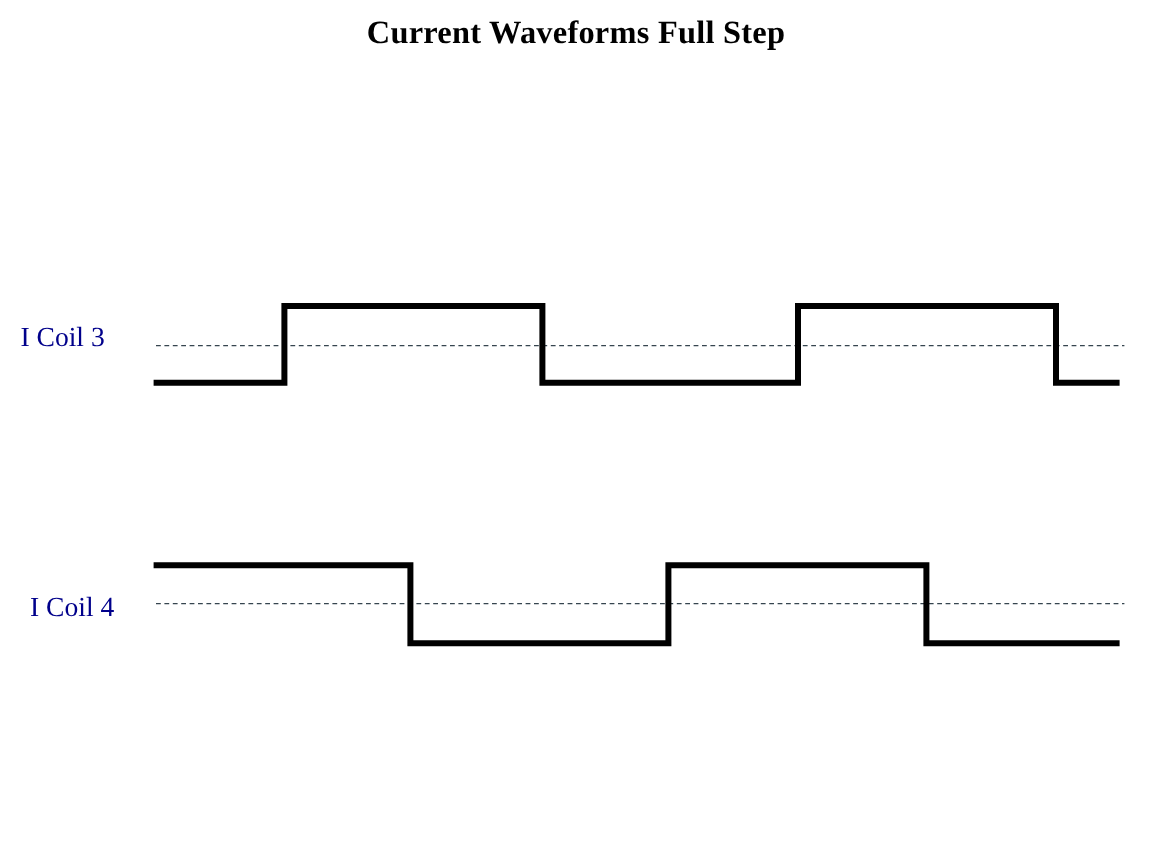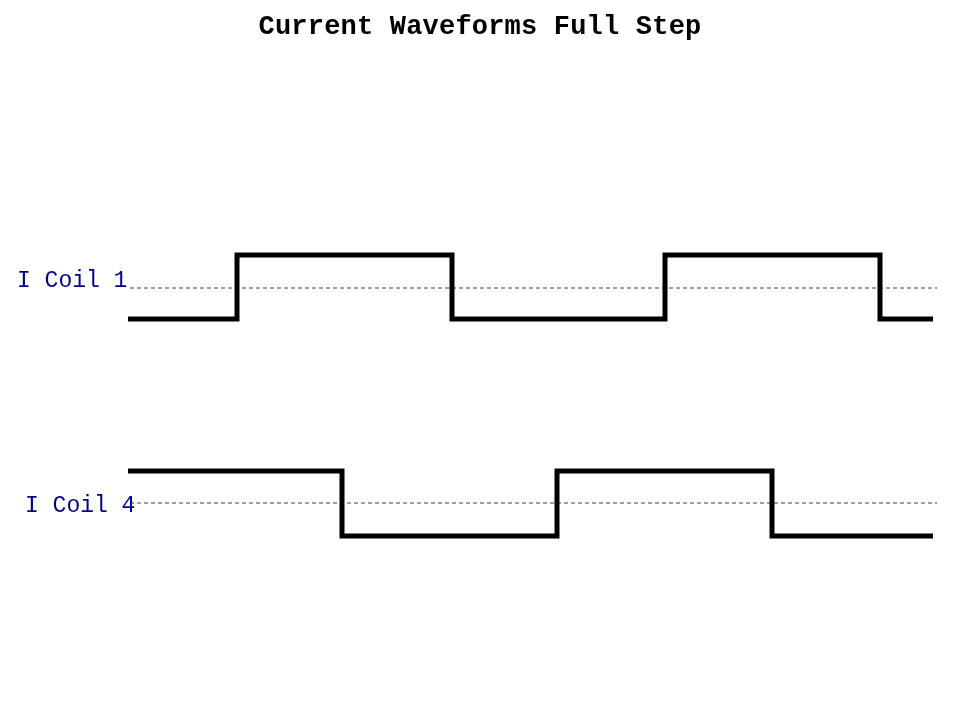--- a/index.html
+++ b/index.html
@@ -6,21 +6,21 @@
     margin: 0;
     padding: 0;
     background: #ffffff;
   }
   .stage {
     position: relative;
     width: 960px;
     height: 720px;
     background: var(--background, #ffffff);
     overflow: hidden;
-    font-family: Liberation Mono, monospace;
+    font-family: Liberation Serif, serif;
   }
   .chart-title {
     position: absolute;
     top: 12px;
     left: 0;
     width: 100%;
     text-align: center;
     font-size: 27px;
     font-weight: bold;
     letter-spacing: 0.2px;
@@ -55,16 +55,16 @@
 <div class="stage">
   <div class="chart-title">Current Waveforms Full Step</div>
 
   <svg class="waveform-canvas" width="960" height="720" viewBox="0 0 960 720" xmlns="http://www.w3.org/2000/svg">
       <line x1="130" y1="288" x2="937" y2="288" class="baseline" stroke-width="1" stroke-dasharray="4 3"></line>
       <polyline points="128,319 237,319 237,255 452,255 452,319 665,319 665,255 880,255 880,319 933,319" class="waveform" stroke-width="5"></polyline>
       <line x1="130" y1="503" x2="937" y2="503" class="baseline" stroke-width="1" stroke-dasharray="4 3"></line>
       <polyline points="128,471 342,471 342,536 557,536 557,471 772,471 772,536 933,536" class="waveform" stroke-width="5"></polyline>
     </svg>
 
-  <div class="coil-label" style="left: 17px; top: 281px;">I Coil 1</div>
+  <div class="coil-label" style="left: 17px; top: 281px;">I Coil 3</div>
 
   <div class="coil-label" style="left: 25px; top: 506px;">I Coil 4</div>
 </div>
 
 </body></html>

